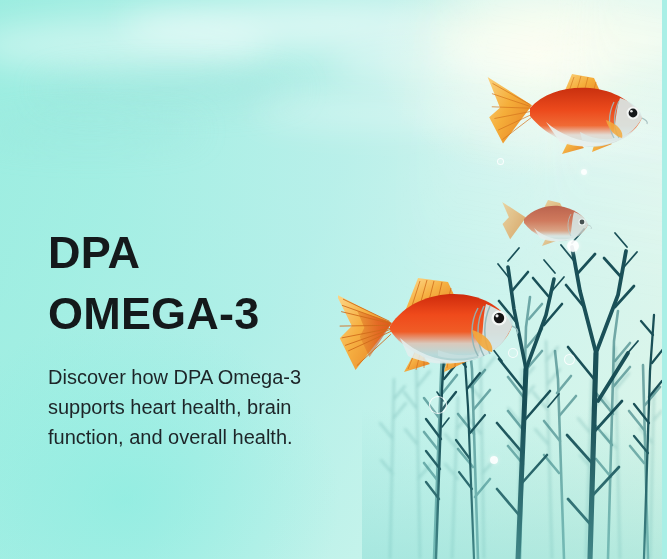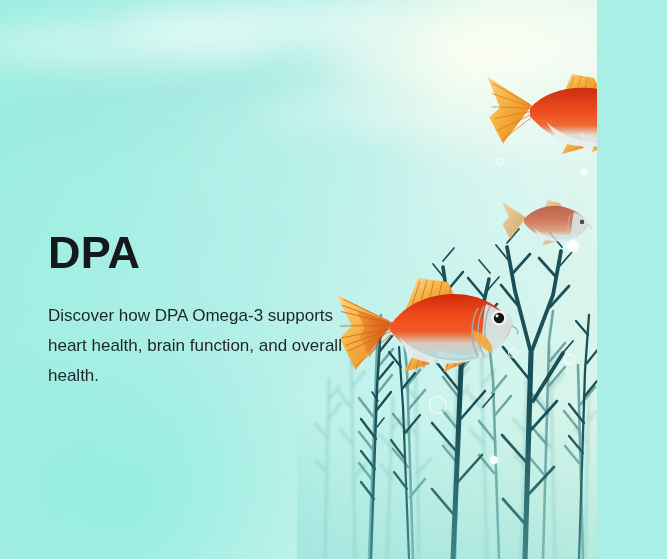--- a/index.html
+++ b/index.html
@@ -3,21 +3,21 @@
 <meta charset="utf-8">
 <style>
   * { margin:0; padding:0; box-sizing:border-box; }
   html,body { width:667px; height:559px; overflow:hidden; }
   body {
     font-family:"Liberation Sans", sans-serif;
     background:#A9EFE6;
   }
   #stage {
     position:relative;
-    width:597px; height:559px;
+    width:662px; height:559px;
     overflow:hidden;
     isolation:isolate;
   }
 
   
   .bg-base{
     position:absolute; inset:0;
     background:
       radial-gradient(120% 100% at 100% 0%, #F2FAEC 0%, #EAF7EE 12%, #D6F3EC 30%, #B6EFE8 55%, #9DEDE2 78%, #96ECDF 100%);
   }
@@ -76,21 +76,21 @@
     font-weight:700;
     font-size:45px;
     line-height:61px;
     letter-spacing:.2px;
     white-space:nowrap;
   }
   .headline .hl-line{ display:block; }
   .subcopy{
     margin-top:18px;
     color:#1D2528;
-    font-size:17px;
+    font-size:20px;
     line-height:30px;
     font-weight:400;
     max-width:300px;
   }
 
   .fish{ position:absolute; pointer-events:none; }
   .fish svg{ display:block; }
   .fish-mid{ opacity:.80; filter:saturate(.78) blur(.25px); }
 </style>
 </head>
@@ -518,17 +518,18 @@
     <div class="bubble ring" style="left:564px; top:354px; width:11px; height:11px;"></div>
     <div class="bubble solid" style="left:567px; top:240px; width:12px; height:12px;"></div>
     <div class="bubble solid" style="left:490px; top:456px; width:8px;  height:8px;"></div>
     <div class="bubble solid" style="left:581px; top:169px; width:6px;  height:6px;"></div>
     <div class="bubble ring" style="left:497px; top:158px; width:7px;  height:7px;"></div>
   </div>
 
   <div class="copy">
     <div class="headline">
       <span class="hl-line">DPA</span>
+      <span class="hl-line">OMEGA-3</span>
     </div>
     <div class="subcopy">Discover how DPA Omega-3 supports heart health, brain function, and overall health.</div>
   </div>
 
 </div>
 
 </body></html>

